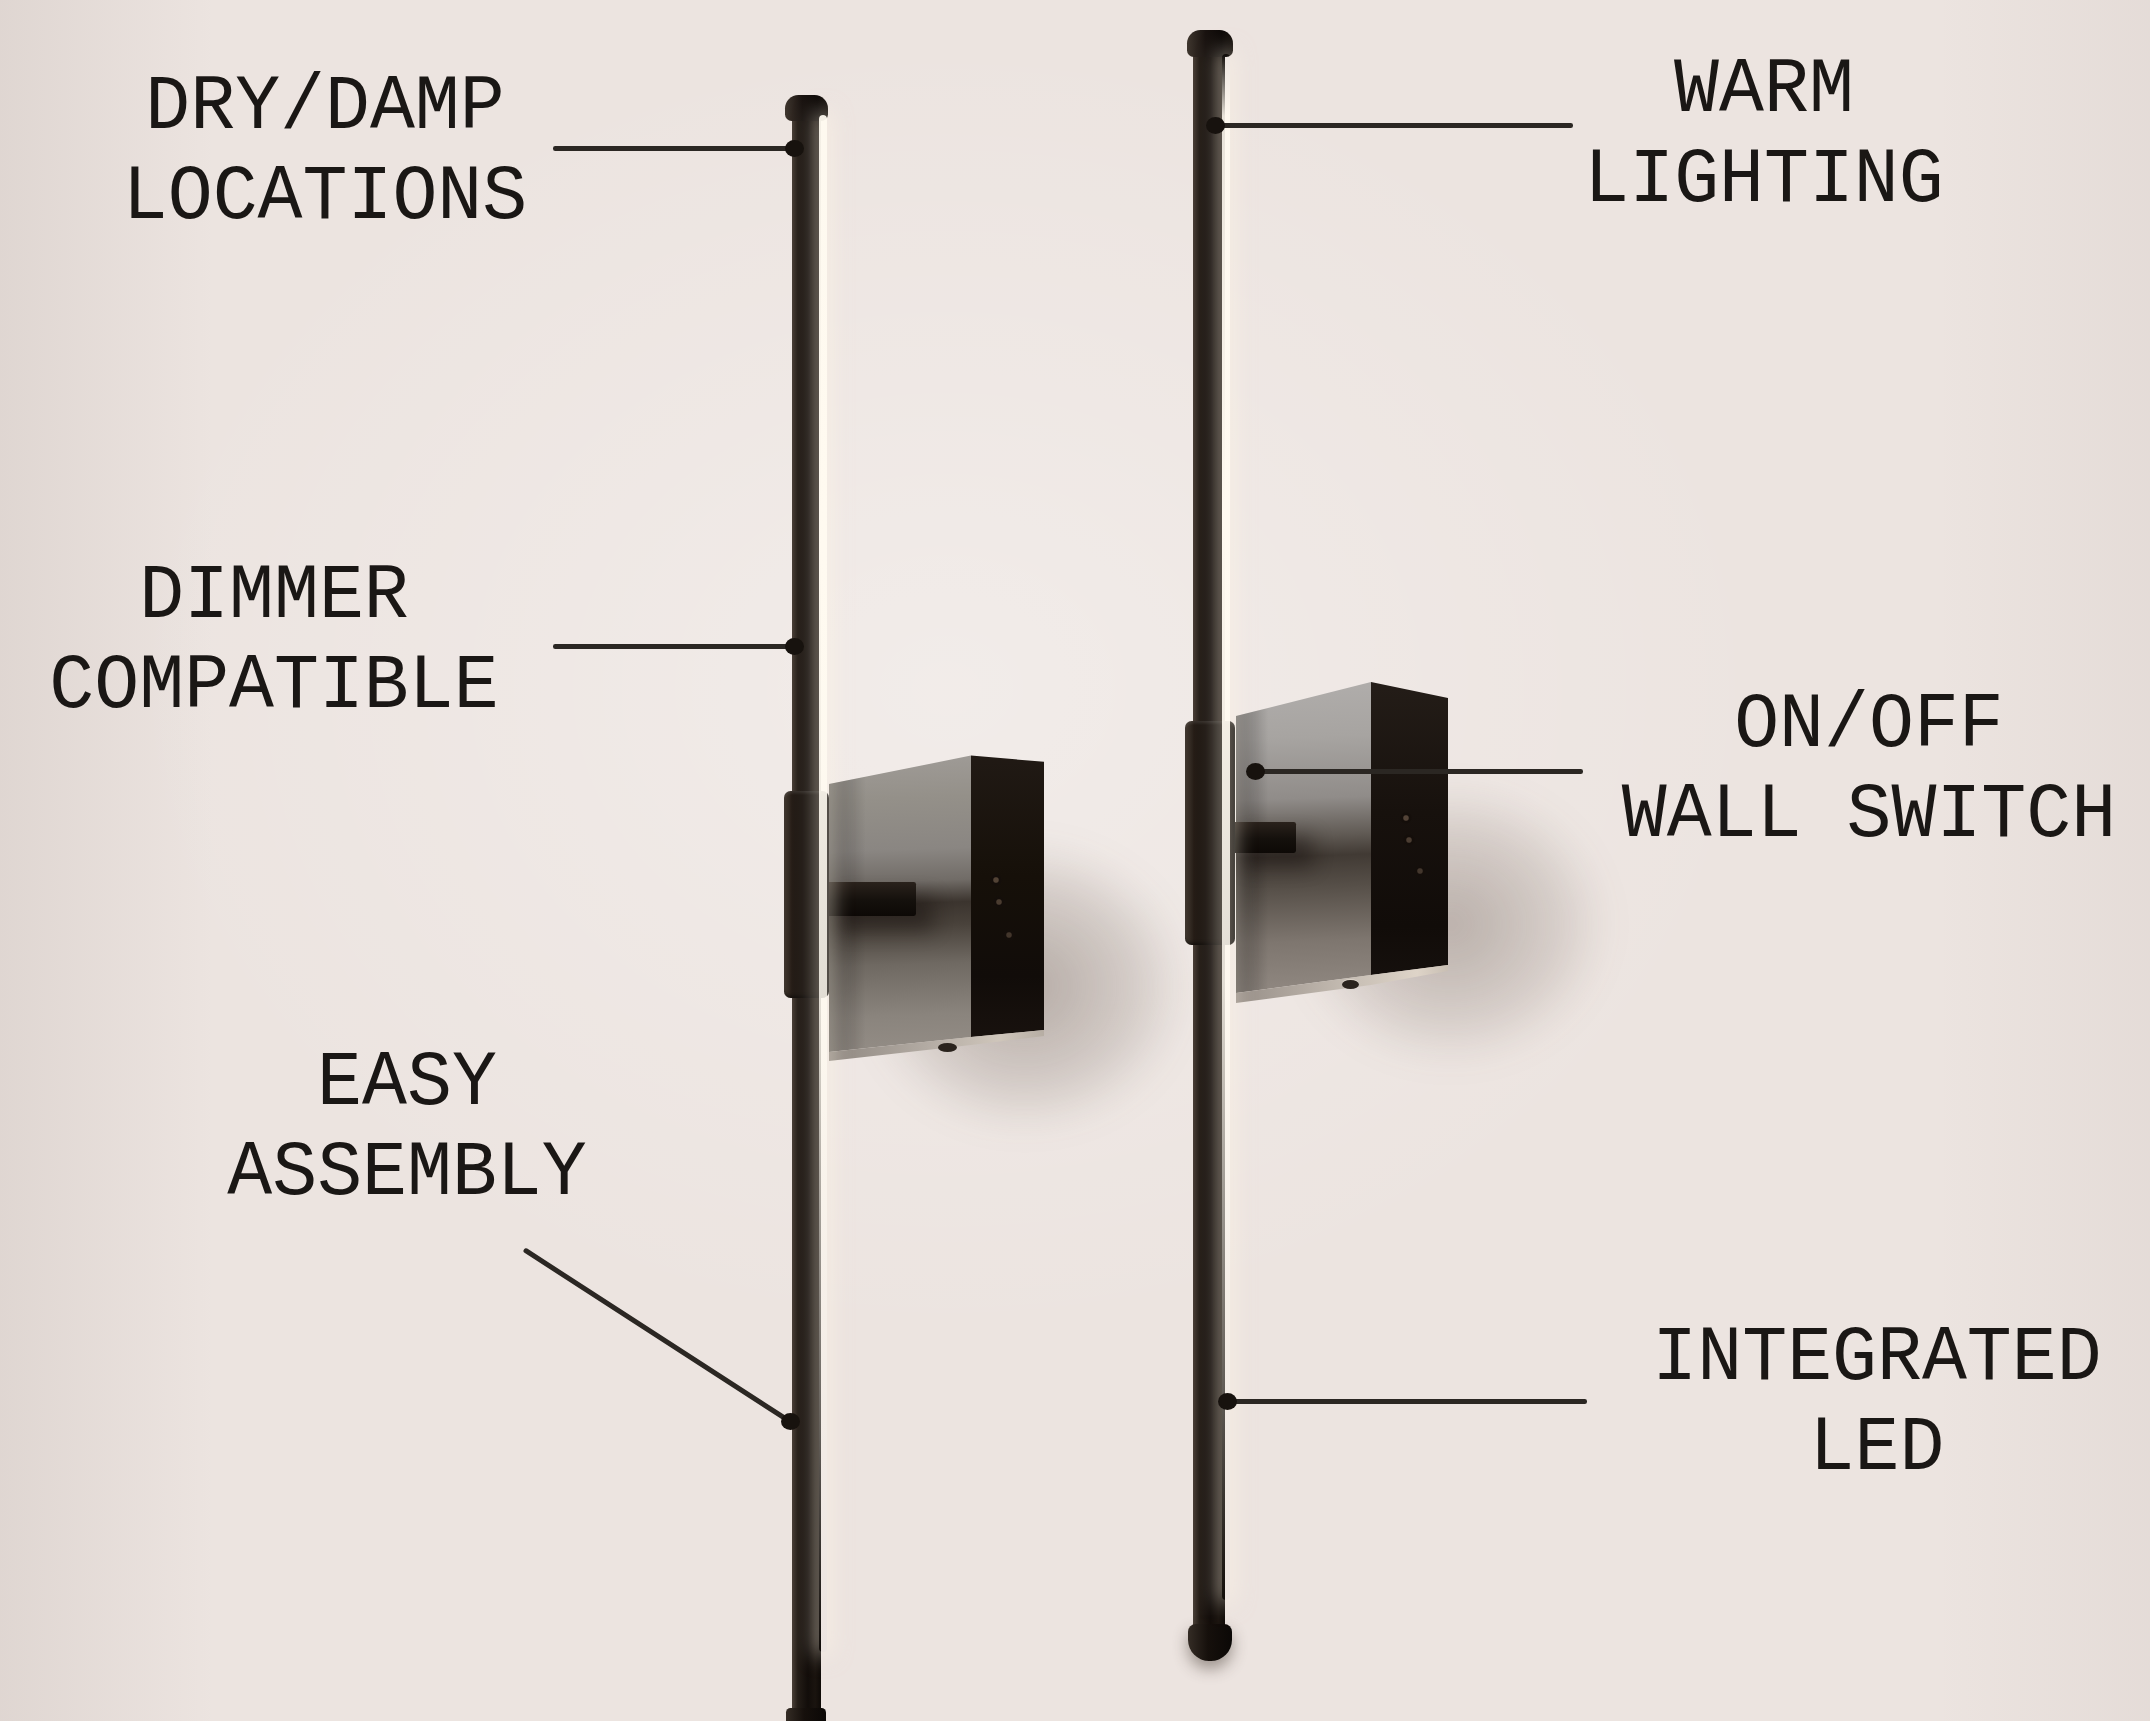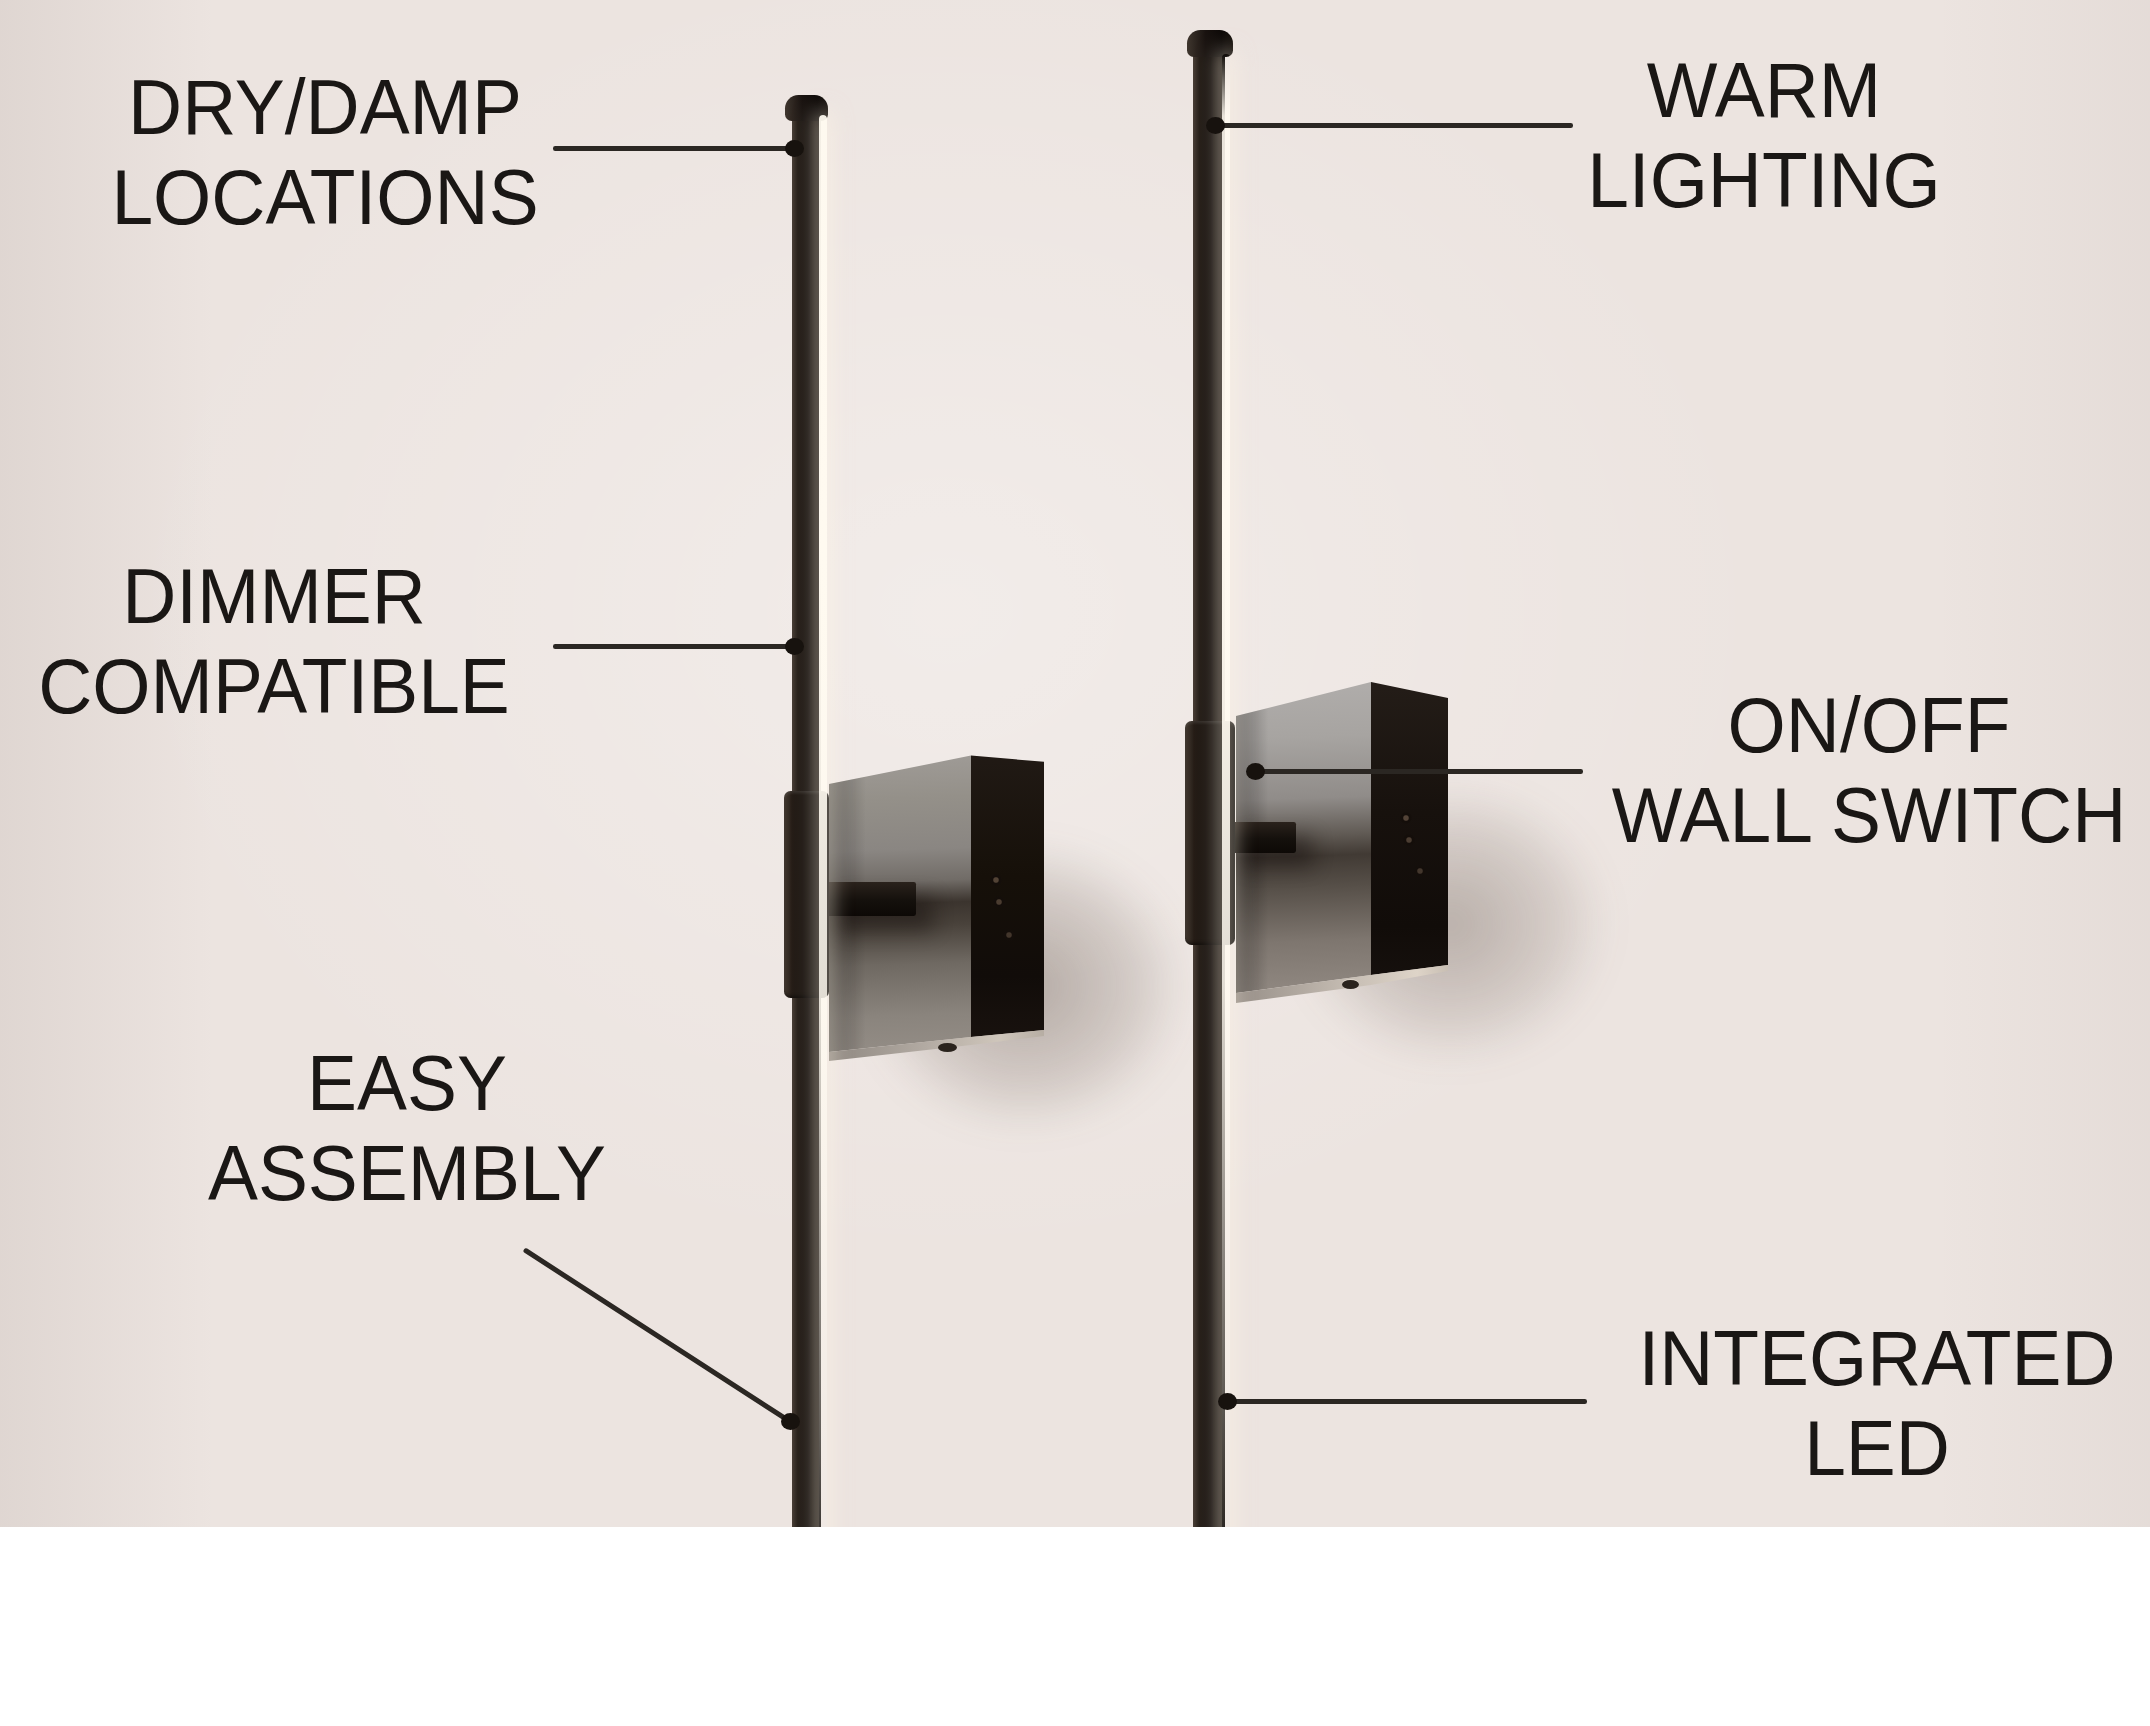--- a/index.html
+++ b/index.html
@@ -2,26 +2,27 @@
 <html style="--bg: #ece4e0; --bg-edge: #ddd4d0; --text: #1a1715; --line: #2b2723; --dot: #17120e; --rod-dark: #120d0a; --rod-light: #4a4038; --glow: #fffaf0; --face-light: #a19d99; --face-dark: #17110d;font-size:9px"><head>
 <meta charset="utf-8">
 <style>
   :root{
     --bg:#ece4e0; --bg-edge:#ddd4d0; --text:#1a1715; --line:#2b2723; --dot:#17120e;
     --rod-dark:#120d0a; --rod-light:#4a4038; --glow:#fffaf0;
     --face-light:#a19d99; --face-dark:#17110d;
   }
   html,body{margin:0;padding:0;}
   body{width:2151px;height:1727px;overflow:hidden;font-family:"Liberation Sans","DejaVu Sans",sans-serif;}
-  .stage{position:relative;width:2151px;height:1527px;overflow:hidden;
+  .stage{position:relative;width:2151px;height:1721px;overflow:hidden;
     background:
       radial-gradient(ellipse 1344px 1064px at 44% 40%, rgba(255,255,255,.30), rgba(255,255,255,0) 62%),
       radial-gradient(ellipse 150% 135% at 50% 46%, rgba(0,0,0,0) 55%, rgba(93,78,70,.16) 100%),
       linear-gradient(90deg, rgba(110,92,84,.10), rgba(110,92,84,0) 10% 90%, rgba(110,92,84,.06)),
       var(--bg);
+    font-family: Liberation Mono, monospace;
   }
   .layer{position:absolute;inset:0;}
   
   .label{position:absolute;transform:translate(-50%,-50%) scaleX(.96);text-align:center;
     color:var(--text);font-size:78px;line-height:90px;font-weight:400;letter-spacing:0;white-space:nowrap;}
   
   .cline{position:absolute;height:5px;background:var(--line);border-radius:2.2px;}
   .cline.diag{transform:rotate(32.9deg);transform-origin:0 50%;}
   .cdot{position:absolute;width:19px;height:17px;border-radius:50%;background:var(--dot);}
   

